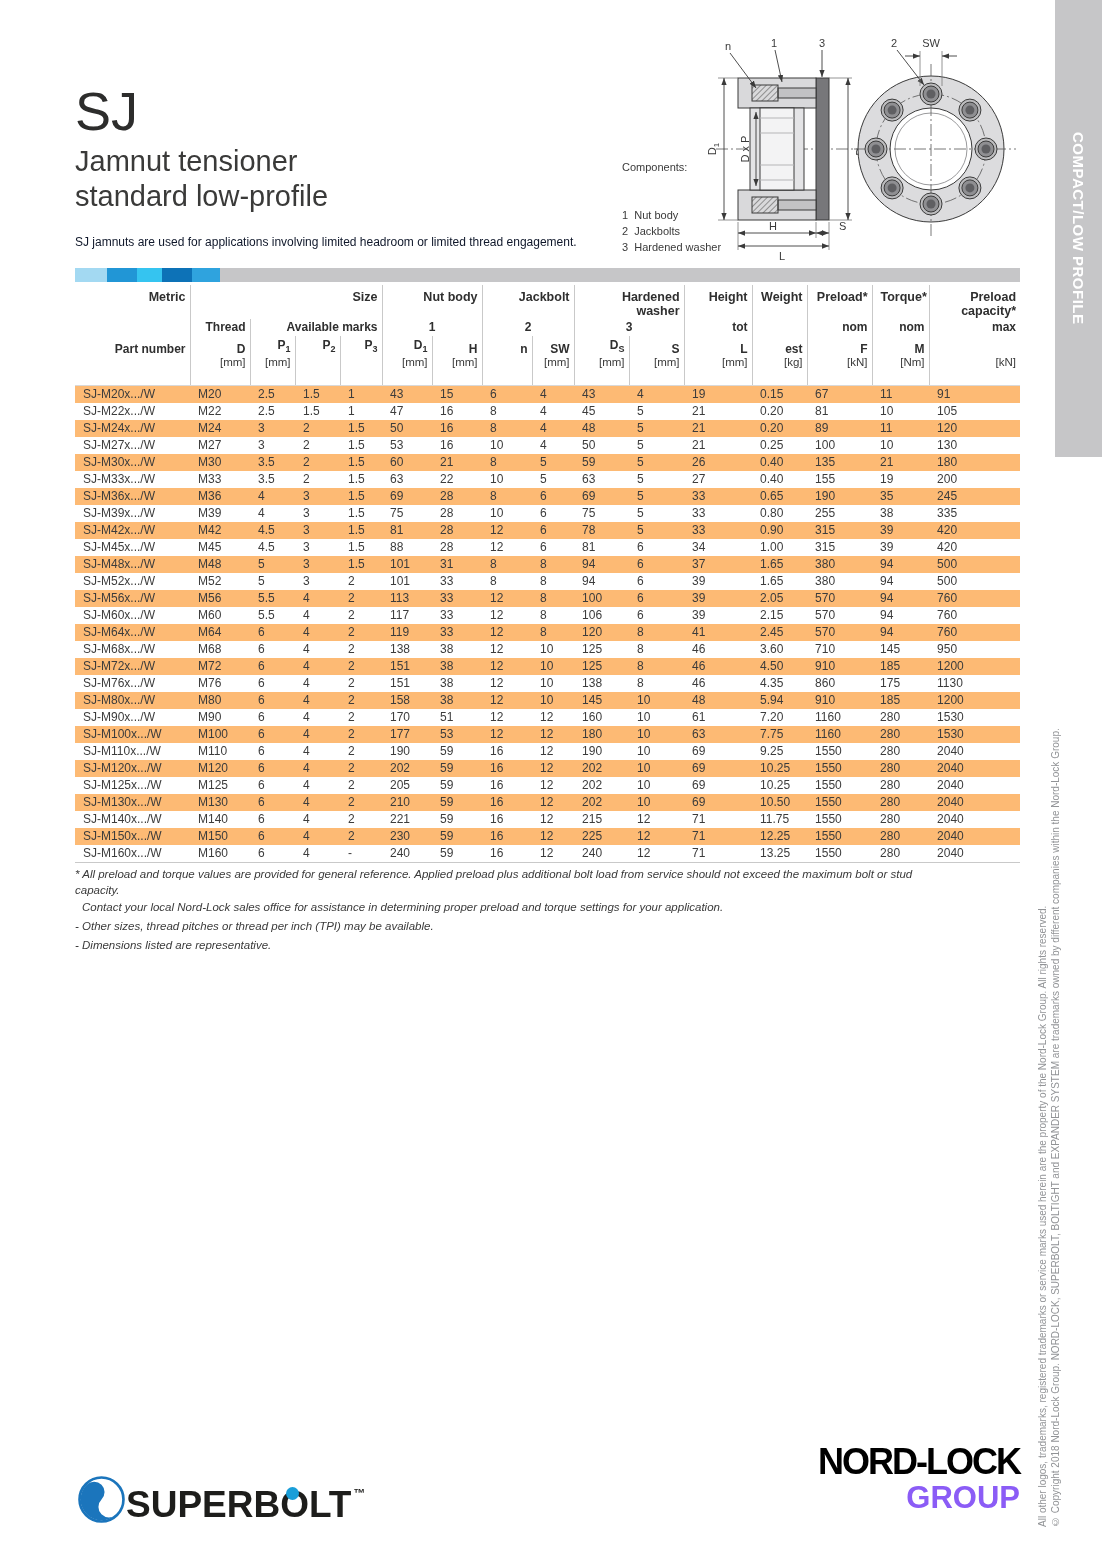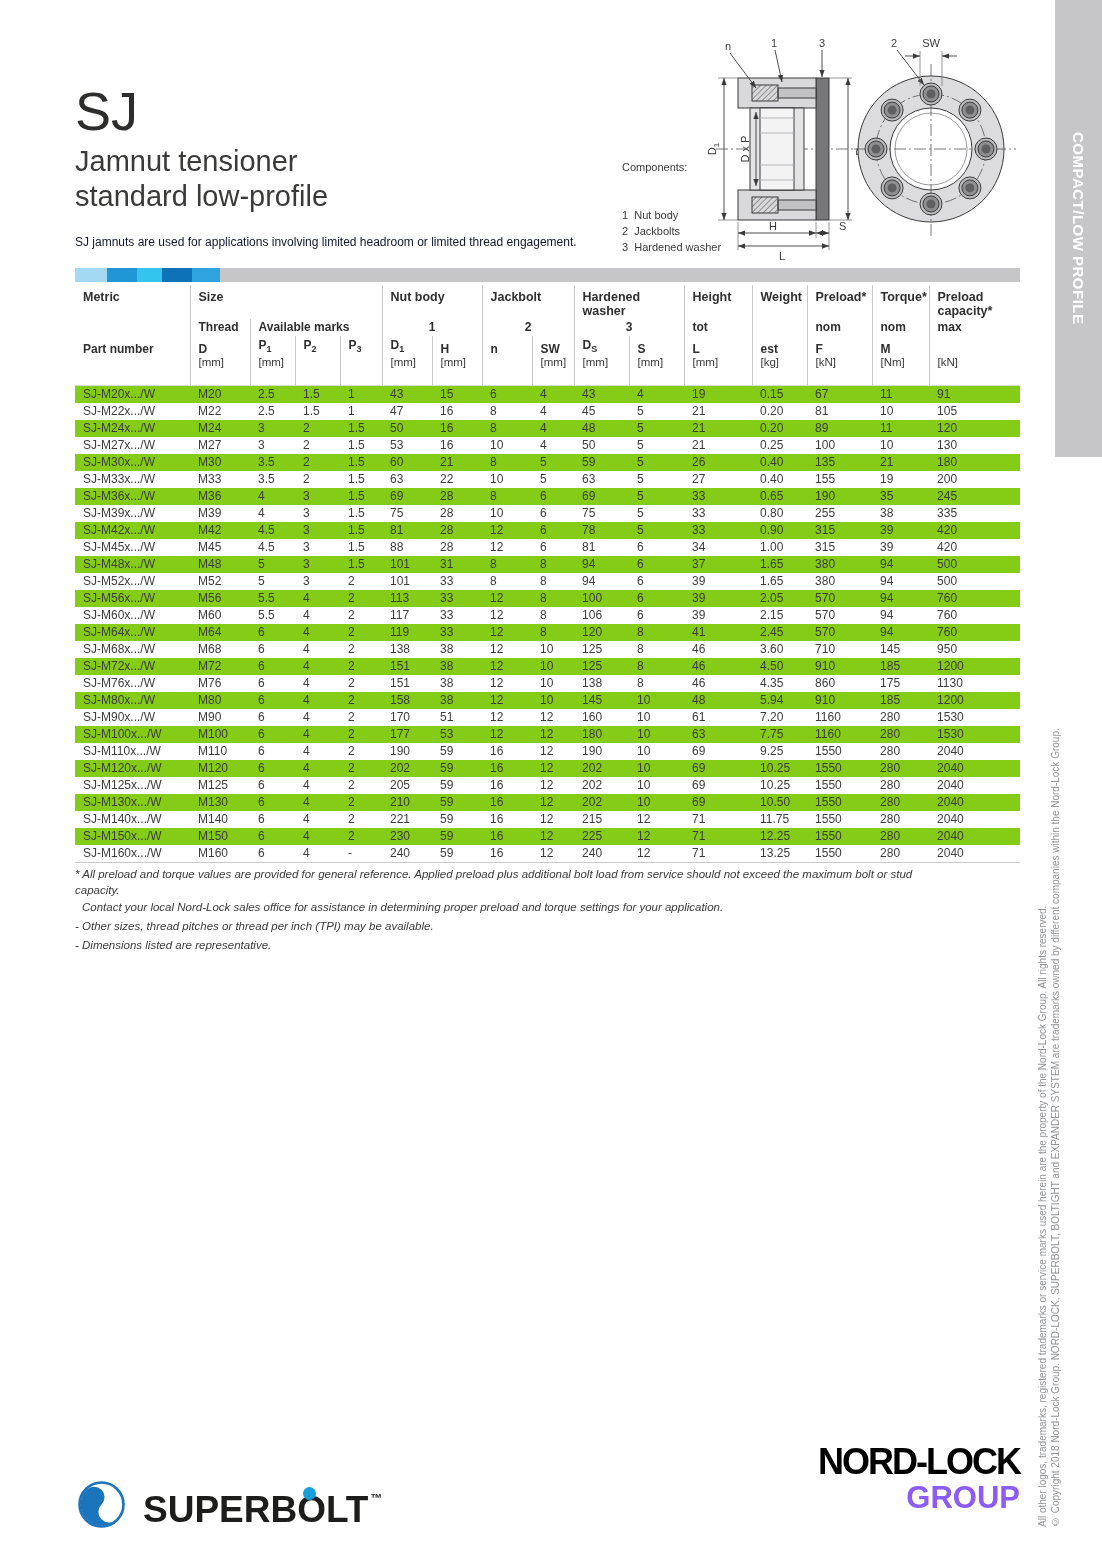--- a/index.html
+++ b/index.html
@@ -27,43 +27,43 @@
   .dim { stroke: #3a3a3a; stroke-width: 0.9; fill: none; }
   .ext { stroke: #7a7a7a; stroke-width: 0.8; fill: none; }
   .part { stroke: #3a3a3a; stroke-width: 1; }
 
   
   .table-wrap { position: absolute; left: 75px; top: 268px; width: 945px; }
   .topbar { display: flex; height: 14px; width: 945px; }
   .topbar .seg { display: block; height: 14px; }
   .seg0 { width: 32px; } .seg1 { width: 30px; } .seg2 { width: 25px; } .seg3 { width: 30px; } .seg4 { width: 28px; } .seg5 { flex: 1; }
   table { border-collapse: collapse; table-layout: fixed; width: 945px; margin-top: 3px; }
-  thead th { text-align: left; color: #2f2f2f; vertical-align: top; }
+  thead th { text-align: right; color: #2f2f2f; vertical-align: top; }
   thead th:not(:first-child) { border-left: 1px solid #c9c9c9; }
   tr.grp th { font-size: 12.5px; font-weight: bold; padding: 5px 4px 0 8px; line-height: 1.15; height: 32px; }
   tr.qual th { font-size: 12px; font-weight: bold; padding: 1px 4px 0 8px; height: 17px; }
   tr.qual th.qc { text-align: center; padding: 1px 0 0 0; }
   tr.syms th { padding: 2px 4px 16px 8px; vertical-align: bottom; border-bottom: 1px solid #d9d9d9; }
   .sym { font-size: 12px; font-weight: bold; min-height: 14px; line-height: 14px; }
   .sym sub { font-size: 9px; }
   .unit { font-size: 11.5px; font-weight: 400; line-height: 13px; min-height: 13px; color: #3a3a3a; }
   tbody td { font-size: 12px; color: #3c3c3c; height: 17px; padding: 0 4px 0 8px; white-space: nowrap; overflow: hidden; line-height: 17px; }
-  tbody tr.alt { background: #84cc16; }
+  tbody tr.alt { background: #fdba74; }
   tbody tr:last-child td { border-bottom: 1px solid #c9c9c9; }
 
   
   .footnotes { position: absolute; left: 75px; top: 866px; width: 880px; font-size: 11.5px; font-style: italic; color: #3a3a3a; line-height: 1.42; }
   .footnotes div:nth-child(2) { padding-left: 7px; }
   .footnotes div:nth-child(3) { margin-top: 3px; }
   .footnotes div:nth-child(4) { margin-top: 3px; }
 
   
   .sb-logo { position: absolute; left: 78px; top: 1470px; display: flex; align-items: center; }
   .sb-icon { width: 47px; height: 47px; }
-  .sb-text { position: relative; margin-left: 18px; font-size: 37px; font-weight: 700; color: #1d1d1b; letter-spacing: 0px; line-height: 56px; }
+  .sb-text { position: relative; margin-left: 1px; font-size: 37px; font-weight: 700; color: #1d1d1b; letter-spacing: 0px; line-height: 47px; }
   .sb-dot { position: absolute; left: 160px; top: 17px; width: 13px; height: 13px; border-radius: 50%; background: #199ed9; }
   .sb-tm { font-size: 12px; font-weight: 700; color: #1d1d1b; vertical-align: 20px; margin-left: 2px; }
 
   
   .nl-logo { position: absolute; left: 763px; top: 1444px; width: 257px; text-align: right; }
   .nl-name { font-size: 36px; font-weight: 700; color: #000000; letter-spacing: -2px; line-height: 1.0; }
   .nl-group { font-size: 31px; font-weight: 700; color: #8b5cf6; letter-spacing: 0px; line-height: 1.0; margin-top: 2px; }
 
   
   .copyright { position: absolute; right: 40px; bottom: 32px; height: 880px;

